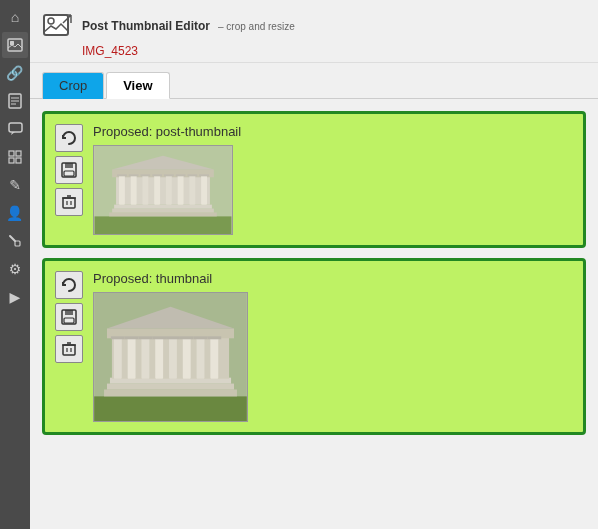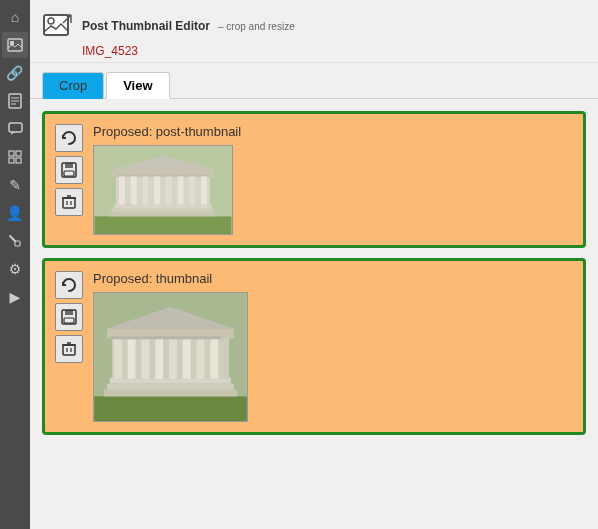--- a/index.html
+++ b/index.html
@@ -113,21 +113,21 @@
     .content {
       padding: 12px;
       display: flex;
       flex-direction: column;
       gap: 10px;
       flex: 1;
     }
 
     
     .thumbnail-card {
-      background: #fdba74;
+      background: #bef264;
       border: 3px solid #228822;
       border-radius: 4px;
       padding: 10px;
       display: flex;
       align-items: flex-start;
       gap: 10px;
       min-height: 110px;
     }
 
     .card-actions {

